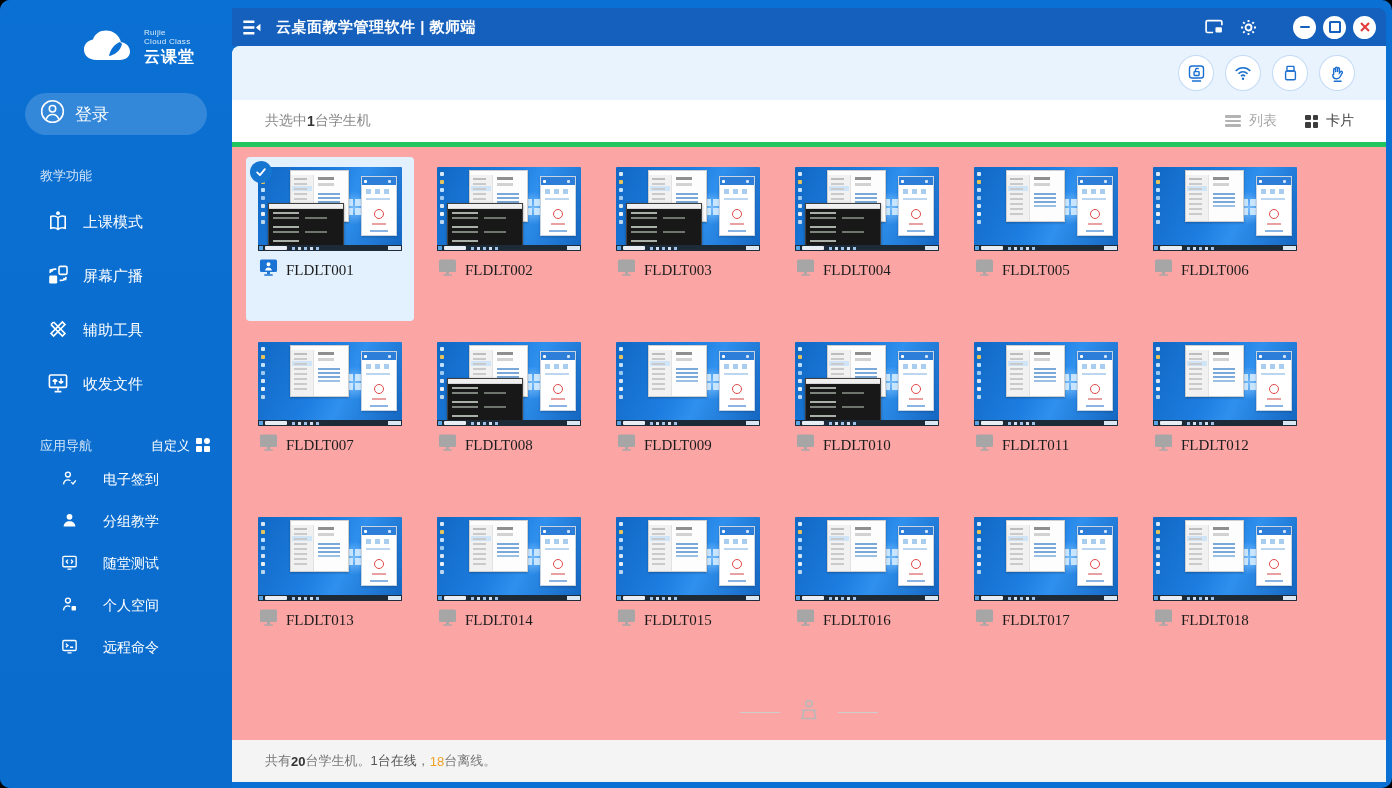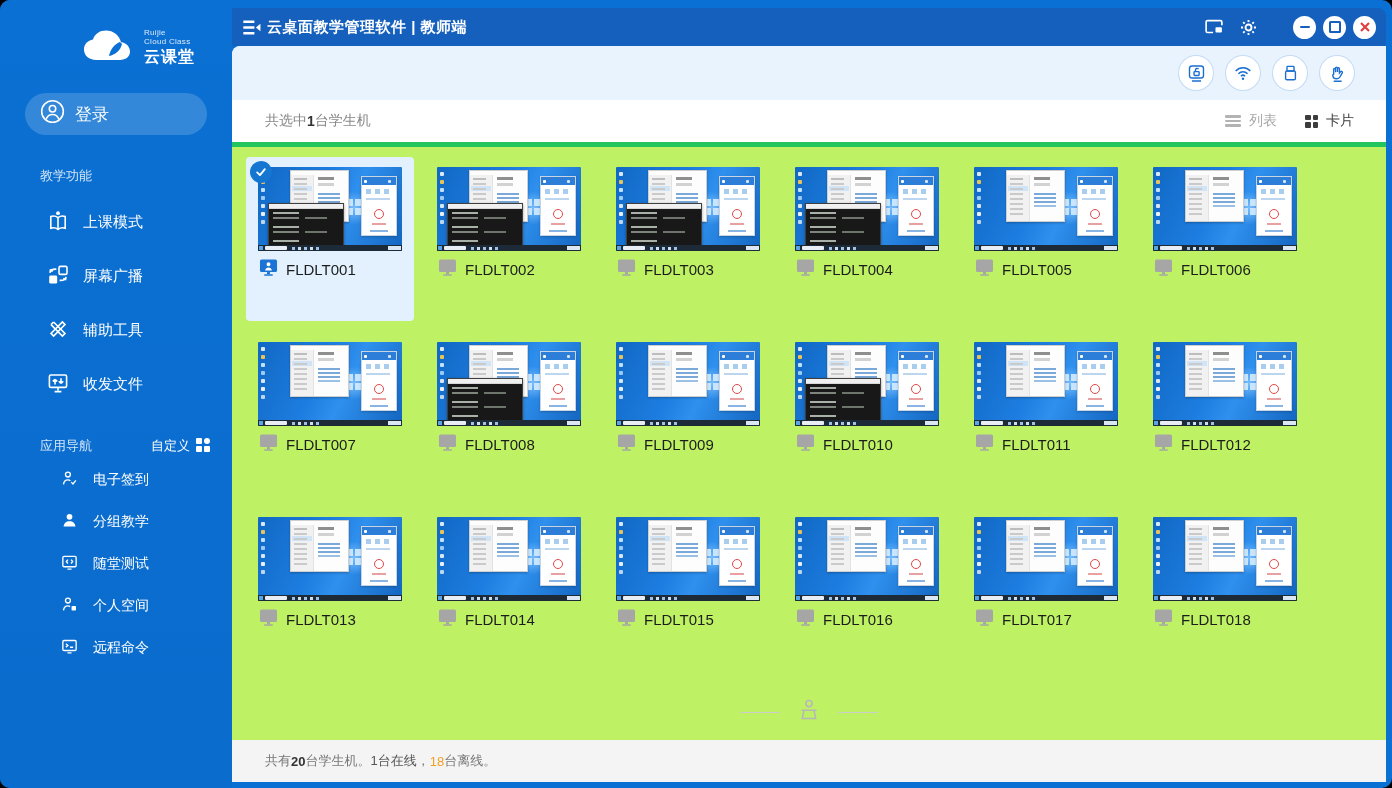--- a/index.html
+++ b/index.html
@@ -15,27 +15,27 @@
   .logo-text{line-height:1.1;}
   .logo-en{font-size:8px;color:rgba(255,255,255,.85);letter-spacing:.3px;}
   .logo-cn{font-size:16px;font-weight:bold;letter-spacing:1px;margin-top:1px;}
   .login-pill{margin:27px 25px 0 25px;height:42px;border-radius:21px;background:rgba(255,255,255,.17);
               display:flex;align-items:center;padding-left:15px;gap:10px;font-size:17px;cursor:pointer;}
   .side-section{margin:32px 0 0 40px;font-size:13px;color:rgba(255,255,255,.82);display:flex;align-items:center;}
   .side-section .right{margin-left:auto;margin-right:22px;display:flex;align-items:center;gap:6px;color:#fff;cursor:pointer;}
   .menu{margin-top:10px;}
   .menu-item{height:54px;display:flex;align-items:center;padding-left:46px;gap:13px;font-size:15px;cursor:pointer;}
   .submenu{margin-top:4px;}
-  .submenu-item{height:42px;display:flex;align-items:center;padding-left:60px;gap:14px;font-size:14px;cursor:pointer;}
+  .submenu-item{height:42px;display:flex;align-items:center;padding-left:60px;gap:24px;font-size:14px;cursor:pointer;}
 
   
   .titlebar{position:absolute;left:232px;top:8px;right:6px;height:38px;
             background:var(--titlebar-blue,#1560bd);border-radius:0 8px 0 0;
             display:flex;align-items:center;padding:0 10px 0 6px;color:#fff;}
-  .tb-title{font-size:15px;font-weight:bold;margin-left:3px;letter-spacing:.5px;}
+  .tb-title{font-size:15px;font-weight:bold;margin-left:12px;letter-spacing:.5px;}
   .tb-right{margin-left:auto;display:flex;align-items:center;gap:8px;}
   .tb-iconbtn{width:26px;height:26px;display:flex;align-items:center;justify-content:center;cursor:pointer;}
   .win-btns{display:flex;gap:7px;margin-left:24px;}
   .win-btn{width:23px;height:23px;border-radius:50%;background:#fff;display:flex;align-items:center;justify-content:center;cursor:pointer;}
   .win-min-glyph{width:10px;height:2.4px;background:var(--titlebar-blue,#1560bd);border-radius:1px;}
   .win-max-glyph{width:8px;height:8px;border:2px solid var(--titlebar-blue,#1560bd);border-radius:1.5px;}
 
   
   .content{position:absolute;left:232px;top:46px;right:6px;bottom:6px;background:#fff;
            border-radius:8px 0 0 0;overflow:hidden;display:flex;flex-direction:column;}
@@ -49,21 +49,21 @@
   .sel-count{color:#333;font-weight:bold;}
   .view-toggles{margin-left:auto;display:flex;align-items:center;gap:28px;}
   .view-toggle{display:flex;align-items:center;gap:8px;cursor:pointer;}
   .view-toggle.inactive{color:#a8a8a8;}
   .view-toggle.active{color:#3c3c3c;align-items:center;}
   .list-glyph{width:16px;height:12px;display:flex;flex-direction:column;justify-content:space-between;}
   .list-glyph i{display:block;height:2.6px;background:#b3b3b3;border-radius:1px;}
   .card-glyph{width:13px;height:13px;display:grid;grid-template-columns:1fr 1fr;gap:2px;}
   .card-glyph i{background:#3d3d3d;border-radius:1px;}
 
-  .grid-area{flex:1;position:relative;background:#bef264;}
+  .grid-area{flex:1;position:relative;background:#fca5a5;font-family:Liberation Serif, serif;}
   .cards{display:grid;grid-template-columns:repeat(6,168px);grid-auto-rows:164px;
          column-gap:11px;row-gap:11px;padding:10px 0 0 14px;}
   .card{position:relative;border-radius:4px;padding:10px 12px 0 12px;box-sizing:border-box;cursor:pointer;}
   .card.selected{background:var(--selected-card-bg,#e2f1fd);}
   .check-badge{display:none;position:absolute;left:4px;top:4px;width:22px;height:22px;border-radius:50%;
                background:#1576d2;align-items:center;justify-content:center;z-index:3;}
   .card.selected .check-badge{display:flex;}
   .card-label{display:flex;align-items:center;gap:8px;margin-top:8px;padding-left:1px;
               font-size:15px;color:#1c1c1c;}
   .mon.online .mon-fill{fill:#1b74d3;}

